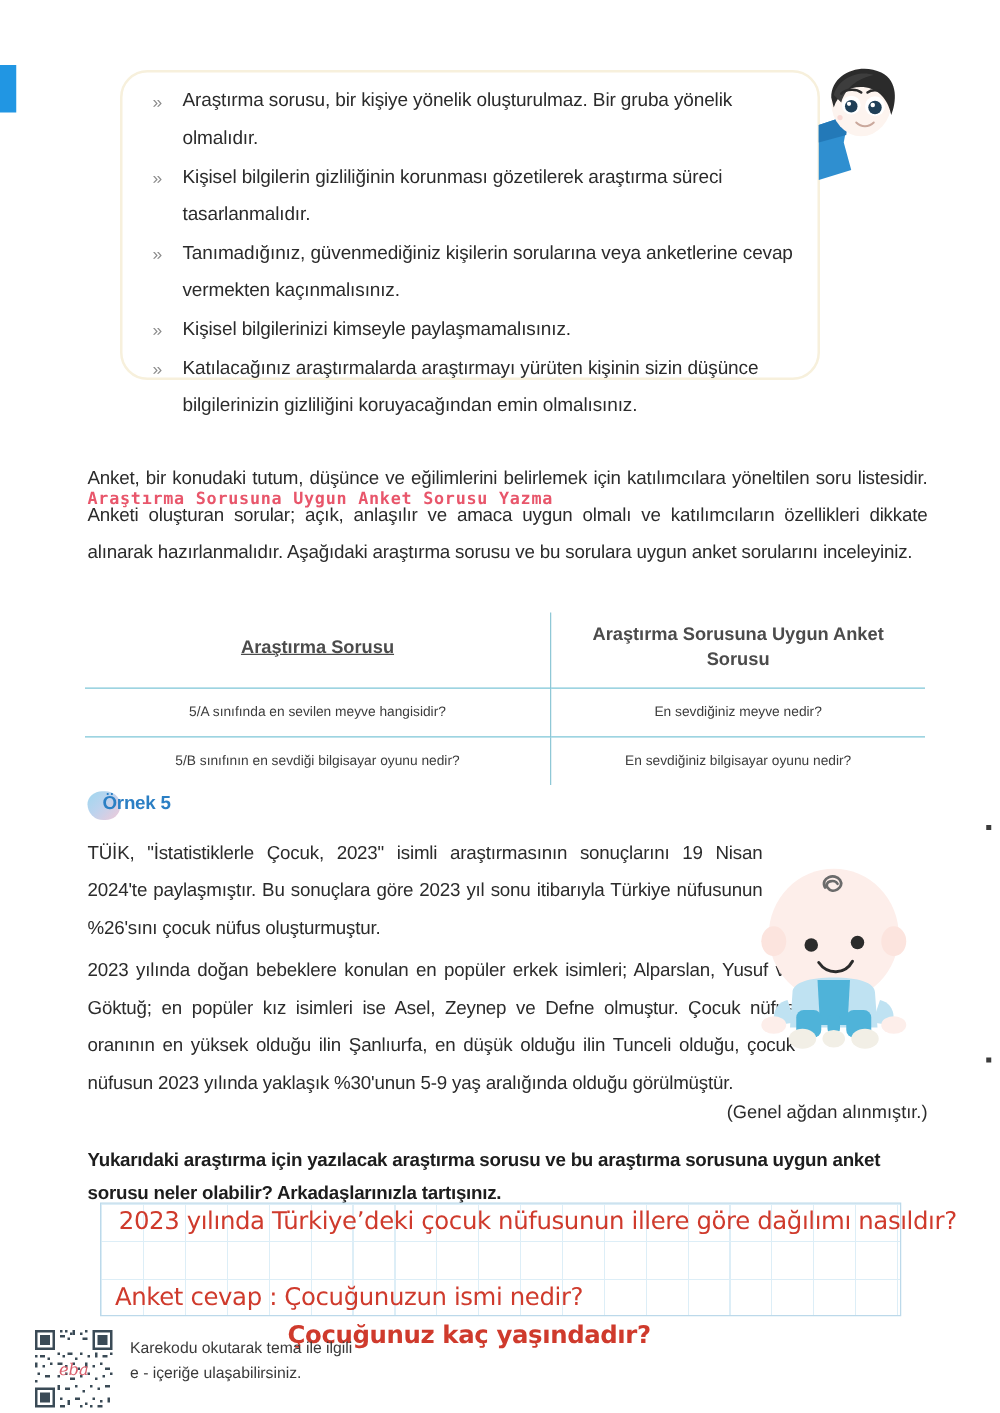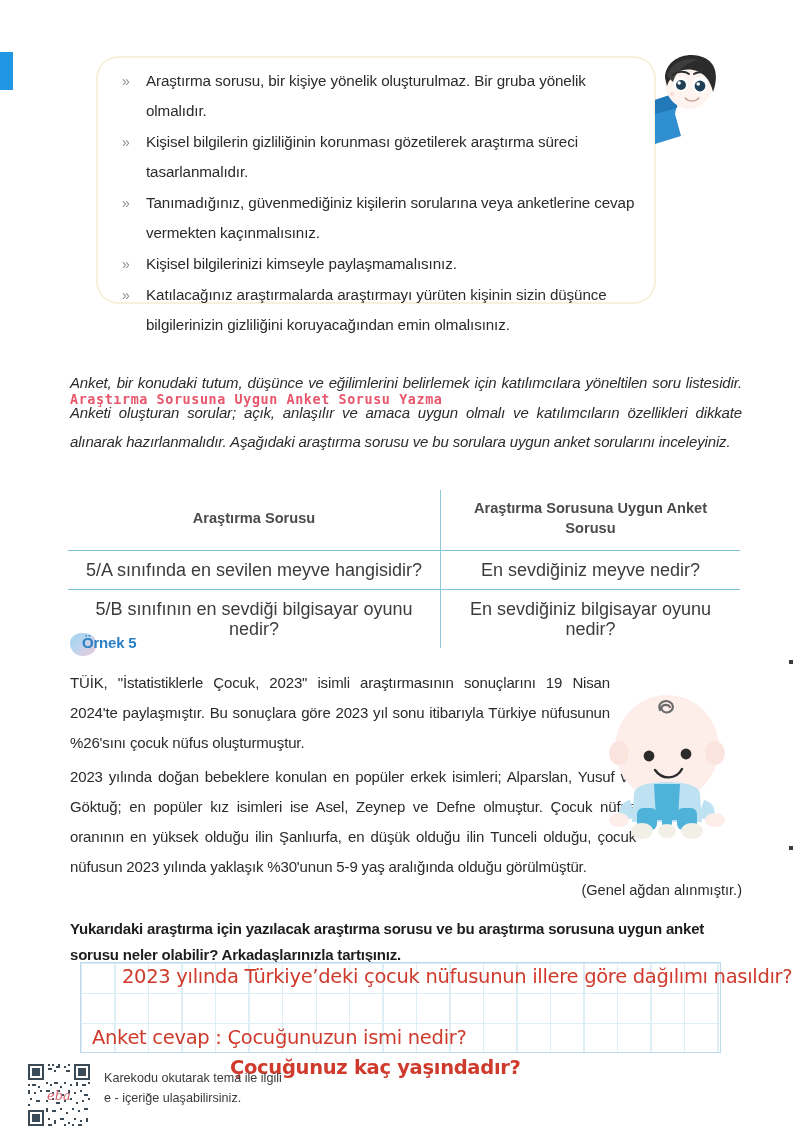--- a/index.html
+++ b/index.html
@@ -59,46 +59,45 @@
     letter-spacing:0.6px;
     color:#e8566b;
     font-weight:700;
     margin-top:48px;
   }
   .sec-para{
     position:absolute;left:70px;top:368px;width:672px;
     font-size:15px;line-height:29.5px;color:#2b2b2b;
     text-align:justify;
     letter-spacing:-0.15px;
-    font-style:italic;
   }
 
   
   .tbl{
     position:absolute;left:68px;top:490px;width:672px;
     border-collapse:collapse;
     font-size:14.6px;
     color:#3a3a3a;
   }
   .tbl th{
     font-weight:bold;
     color:#4b4b4b;
     padding:8px 10px 12px;
     text-align:center;
     font-size:14.6px;
     line-height:20px;
     border-bottom:1.6px solid #7ec6d8;
   }
-  .tbl th.c1{width:352px;border-right:1.4px solid #8fc8d6;}
+  .tbl th.c1{width:352px;border-right:1.4px solid #8fc8d6;text-decoration:underline;}
   .tbl td{
     padding:9px 10px;
     text-align:center;
     line-height:20px;
     border-bottom:1.6px solid #7ec6d8;
-    font-size:18px;
+    font-size:11px;
     color:#3c3c3c;
   }
   .tbl td.c1{border-right:1.4px solid #8fc8d6;}
   .tbl tr:last-child td{border-bottom:none;}
 
   
   .ornek-wrap{position:absolute;left:70px;top:632px;height:26px;}
   .ornek-blob{
     position:absolute;left:0;top:1px;width:26px;height:23px;
     border-radius:50% 50% 50% 14px;
@@ -137,21 +136,21 @@
       repeating-linear-gradient(to right, #ddeef7 0 1px, transparent 1px 33.5px),
       repeating-linear-gradient(to bottom, #ddeef7 0 1px, transparent 1px 30px);
     box-sizing:border-box;
   }
   .hand{
     position:absolute;
     font-family:"DejaVu Sans", sans-serif;
     color:#cf3a2c;
     letter-spacing:-0.3px;
   }
-  #hand1{left:95px;top:965px;font-size:19.5px;margin-left:27px;}
+  #hand1{left:95px;top:965px;font-size:19.5px;}
   #hand2{left:92px;top:1026px;font-size:19.5px;}
   #hand3{left:230px;top:1056px;font-size:19.5px;font-weight:bold;}
 
   
   .qr{
     position:absolute;left:26px;top:1062px;width:66px;height:66px;
   }
   .qr-caption{
     position:absolute;left:104px;top:1068px;
     font-size:12.6px;line-height:20px;color:#3a3a3a;

